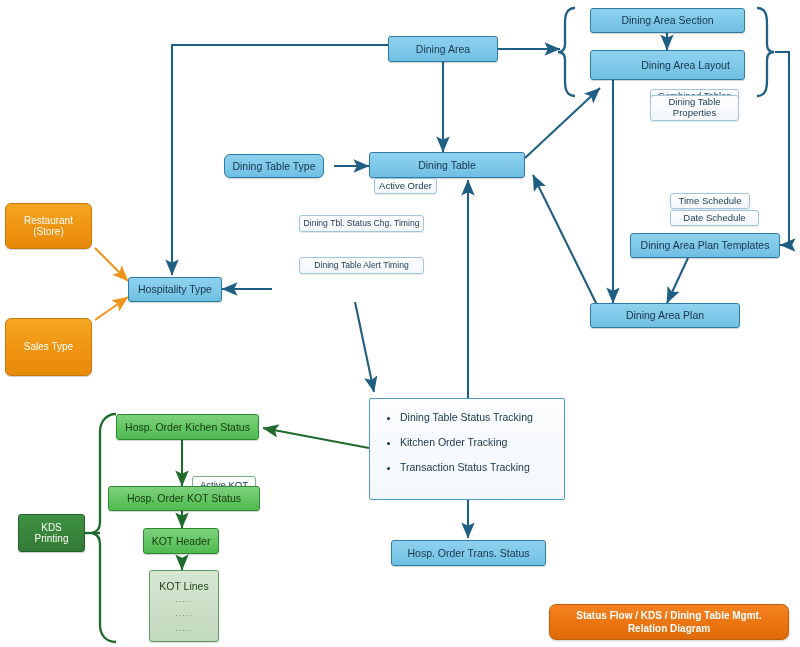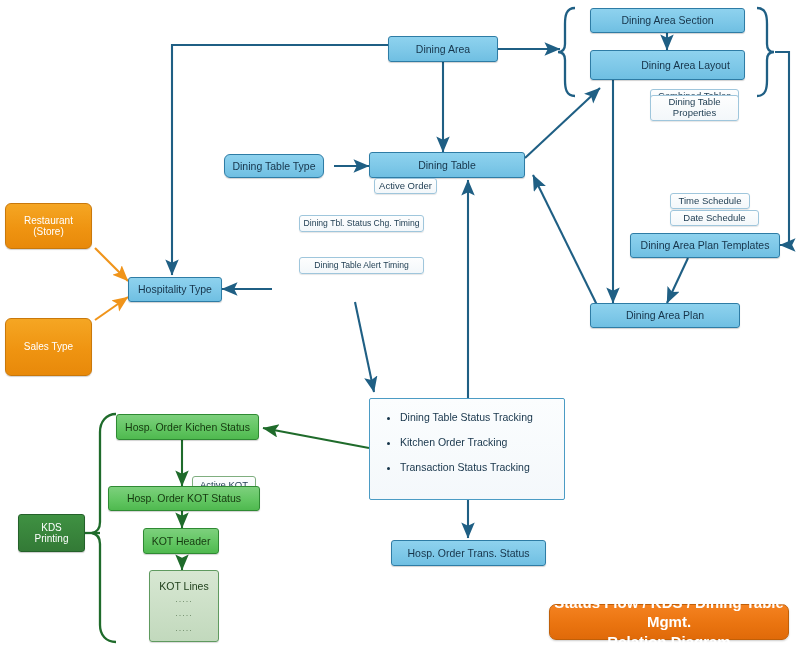--- a/index.html
+++ b/index.html
@@ -42,21 +42,21 @@
          border:1px solid #4b9bc4;border-radius:2px;z-index:5;
          padding:12px 10px 10px 16px;}
   .panel ul{margin:0;padding:0 0 0 14px;list-style:disc;}
   .panel li{font-size:10.5px;color:#16344a;margin:0 0 13px 0;}
   .panel li:last-child{margin-bottom:0;}
 
   
   .legend{position:absolute;box-sizing:border-box;display:flex;align-items:center;
           justify-content:center;text-align:center;border-radius:7px;z-index:6;
           background:linear-gradient(180deg,#f58220 0%,#ea7410 55%,#e06a09 100%);
-          border:1px solid #c05f08;color:#ffffff;font-weight:bold;font-size:15px;
+          border:1px solid #c05f08;color:#ffffff;font-weight:bold;font-size:10px;
           line-height:1.3;box-shadow:0 1px 2px rgba(0,0,0,.2);}
 </style>
 </head>
 <body>
 
 <div id="canvas">
 
   <svg id="wires" viewBox="0 0 800 647" xmlns="http://www.w3.org/2000/svg">
     <defs>
       <marker id="ahB" markerWidth="9" markerHeight="9" refX="7.4" refY="3.2" orient="auto" markerUnits="strokeWidth">

